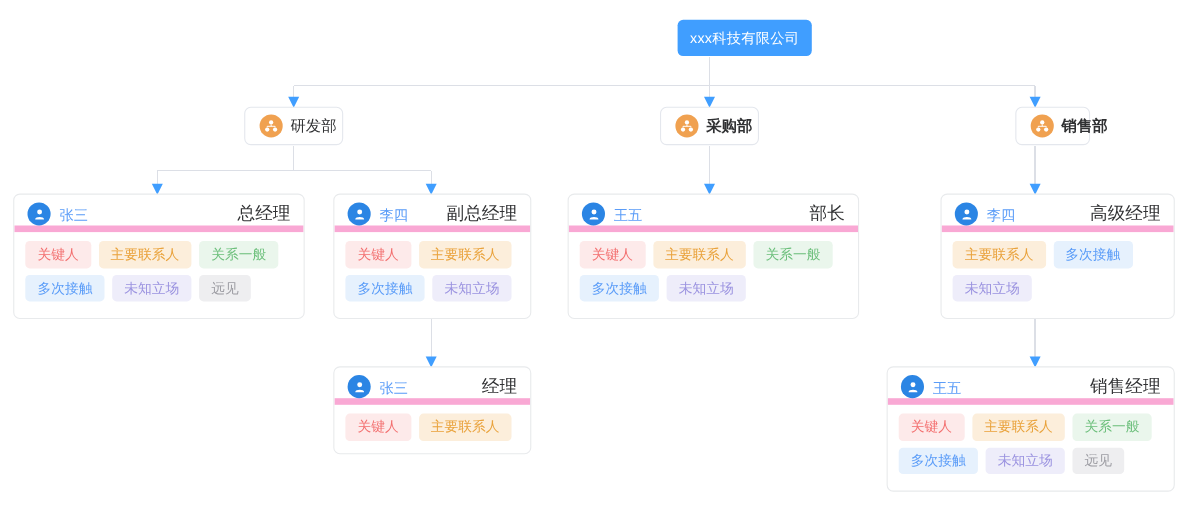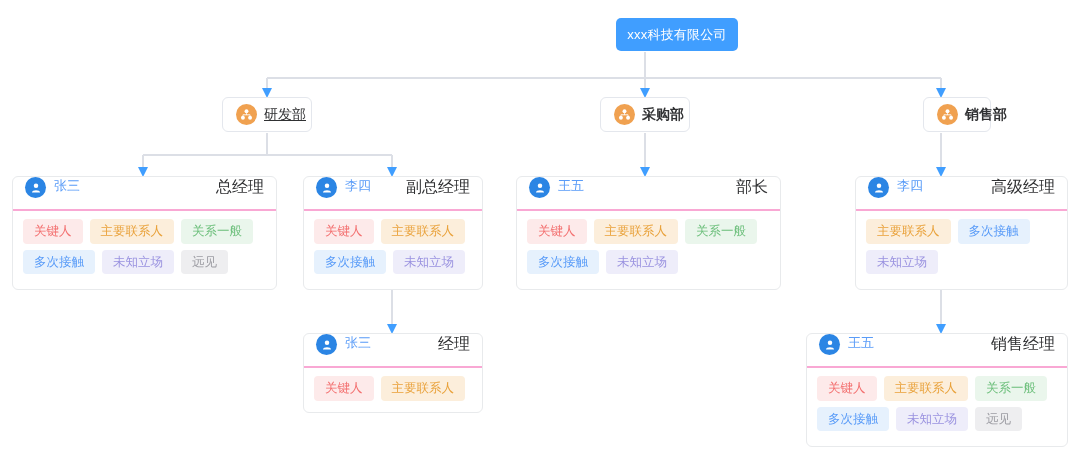--- a/index.html
+++ b/index.html
@@ -75,23 +75,23 @@
     position: absolute;
     background: #ffffff;
     border: 1px solid #e8eaec;
     border-radius: 6px;
     box-sizing: border-box;
     overflow: hidden;
   }
   .card-head {
     height: 34px;
     display: flex;
-    align-items: flex-start;
+    align-items: flex-end;
     padding: 0 12px;
-    border-bottom: 2px solid #f9a8d4;
+    border-bottom: 6px solid #f9a8d4;
     box-sizing: border-box;
   }
   .avatar {
     width: 21px;
     height: 21px;
     border-radius: 50%;
     background: #2b85e4;
     display: flex;
     align-items: center;
     justify-content: center;
@@ -174,21 +174,21 @@
 
       <polygon points="387,324 397,324 392,334"></polygon>
       <polygon points="936,324 946,324 941,334"></polygon>
     </g>
   </svg>
 
   <div class="root-node" style="left:584px; top:18px; width:122px; height:33px;">
     <span>xxx科技有限公司</span>
   </div>
 
-  <div class="dept-node" style="left:222px; top:97px; width:90px; height:35px;text-decoration:underline;">
+  <div class="dept-node" style="left:222px; top:97px; width:90px; height:35px;">
     <span class="dept-icon">
       <svg width="13" height="13" viewBox="0 0 16 16">
         <circle cx="8" cy="4" r="2.4" fill="#ffffff"></circle>
         <circle cx="3.6" cy="12" r="2.4" fill="#ffffff"></circle>
         <circle cx="12.4" cy="12" r="2.4" fill="#ffffff"></circle>
         <path d="M8 6.4 L8 8.4 M3.6 9.6 L3.6 8.4 L12.4 8.4 L12.4 9.6" stroke="#ffffff" stroke-width="1.1" fill="none"></path>
       </svg>
     </span>
     <span>研发部</span>
   </div>

